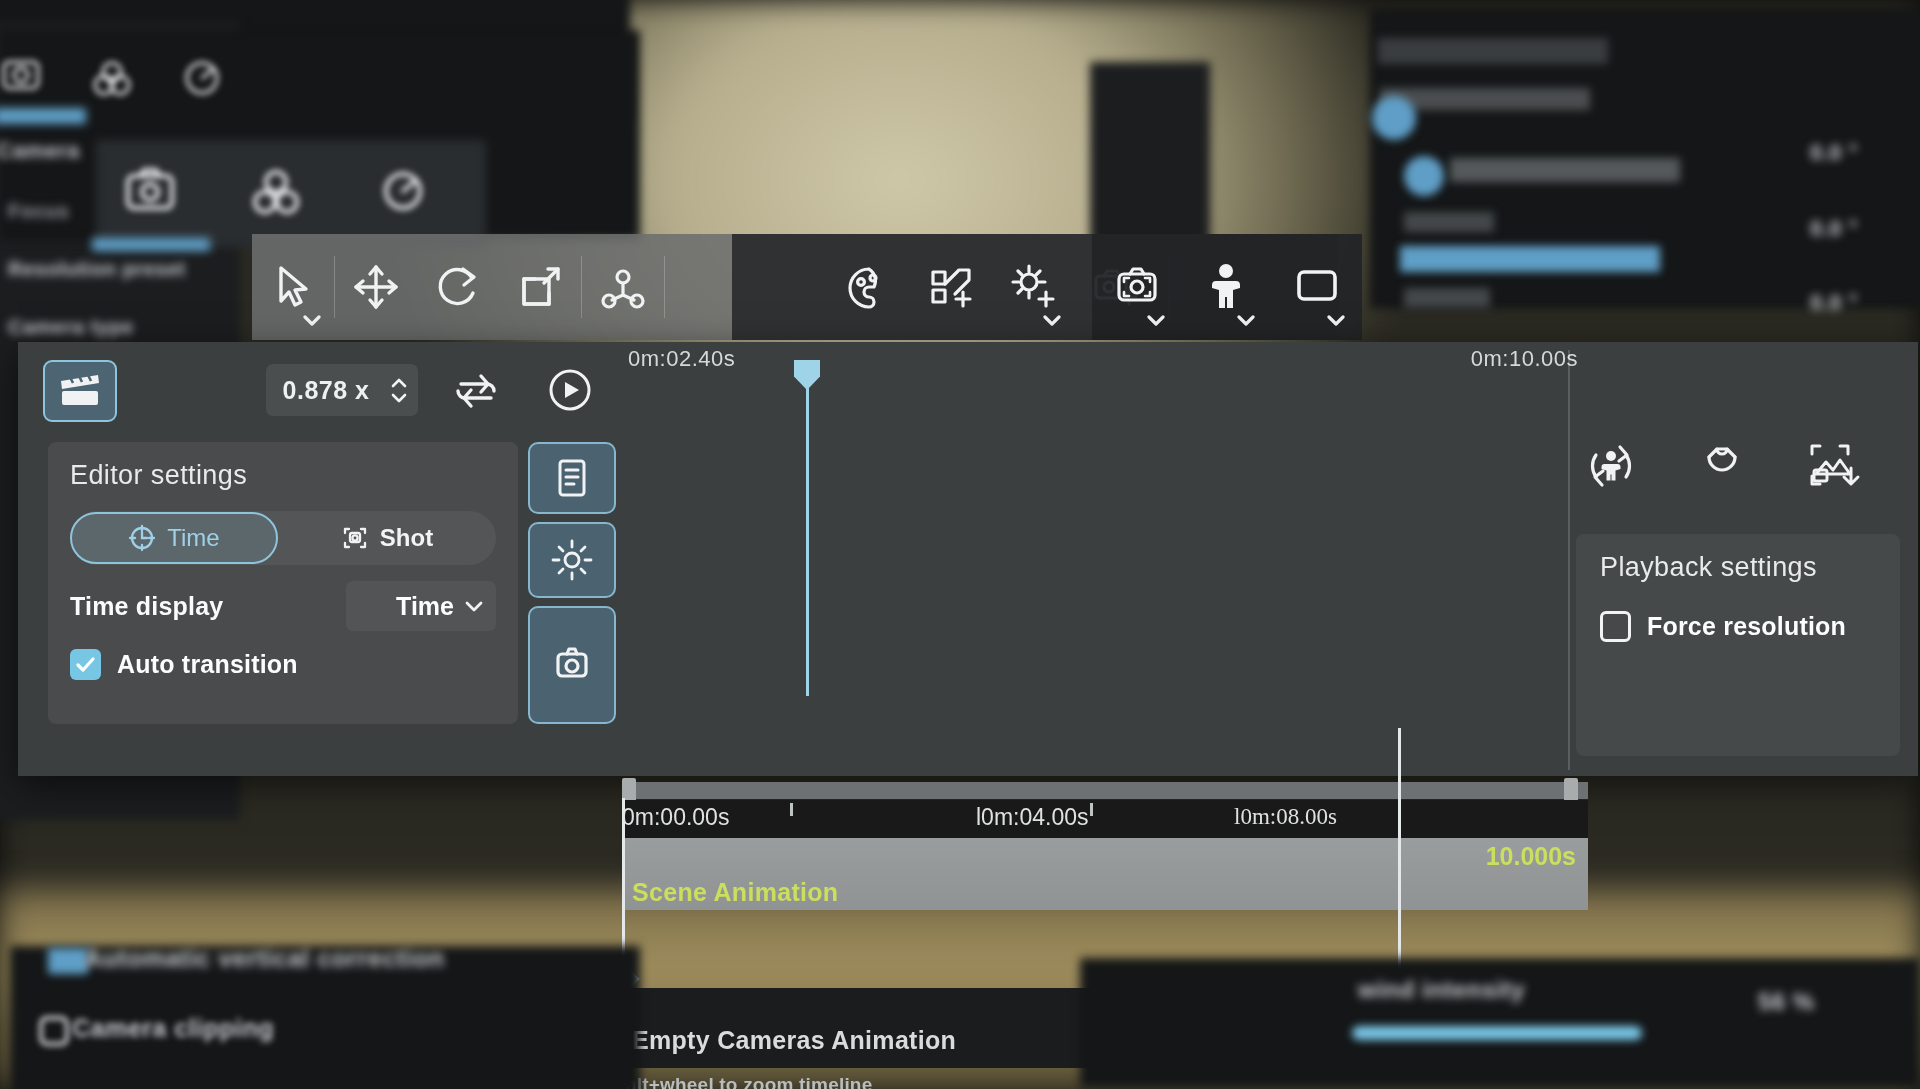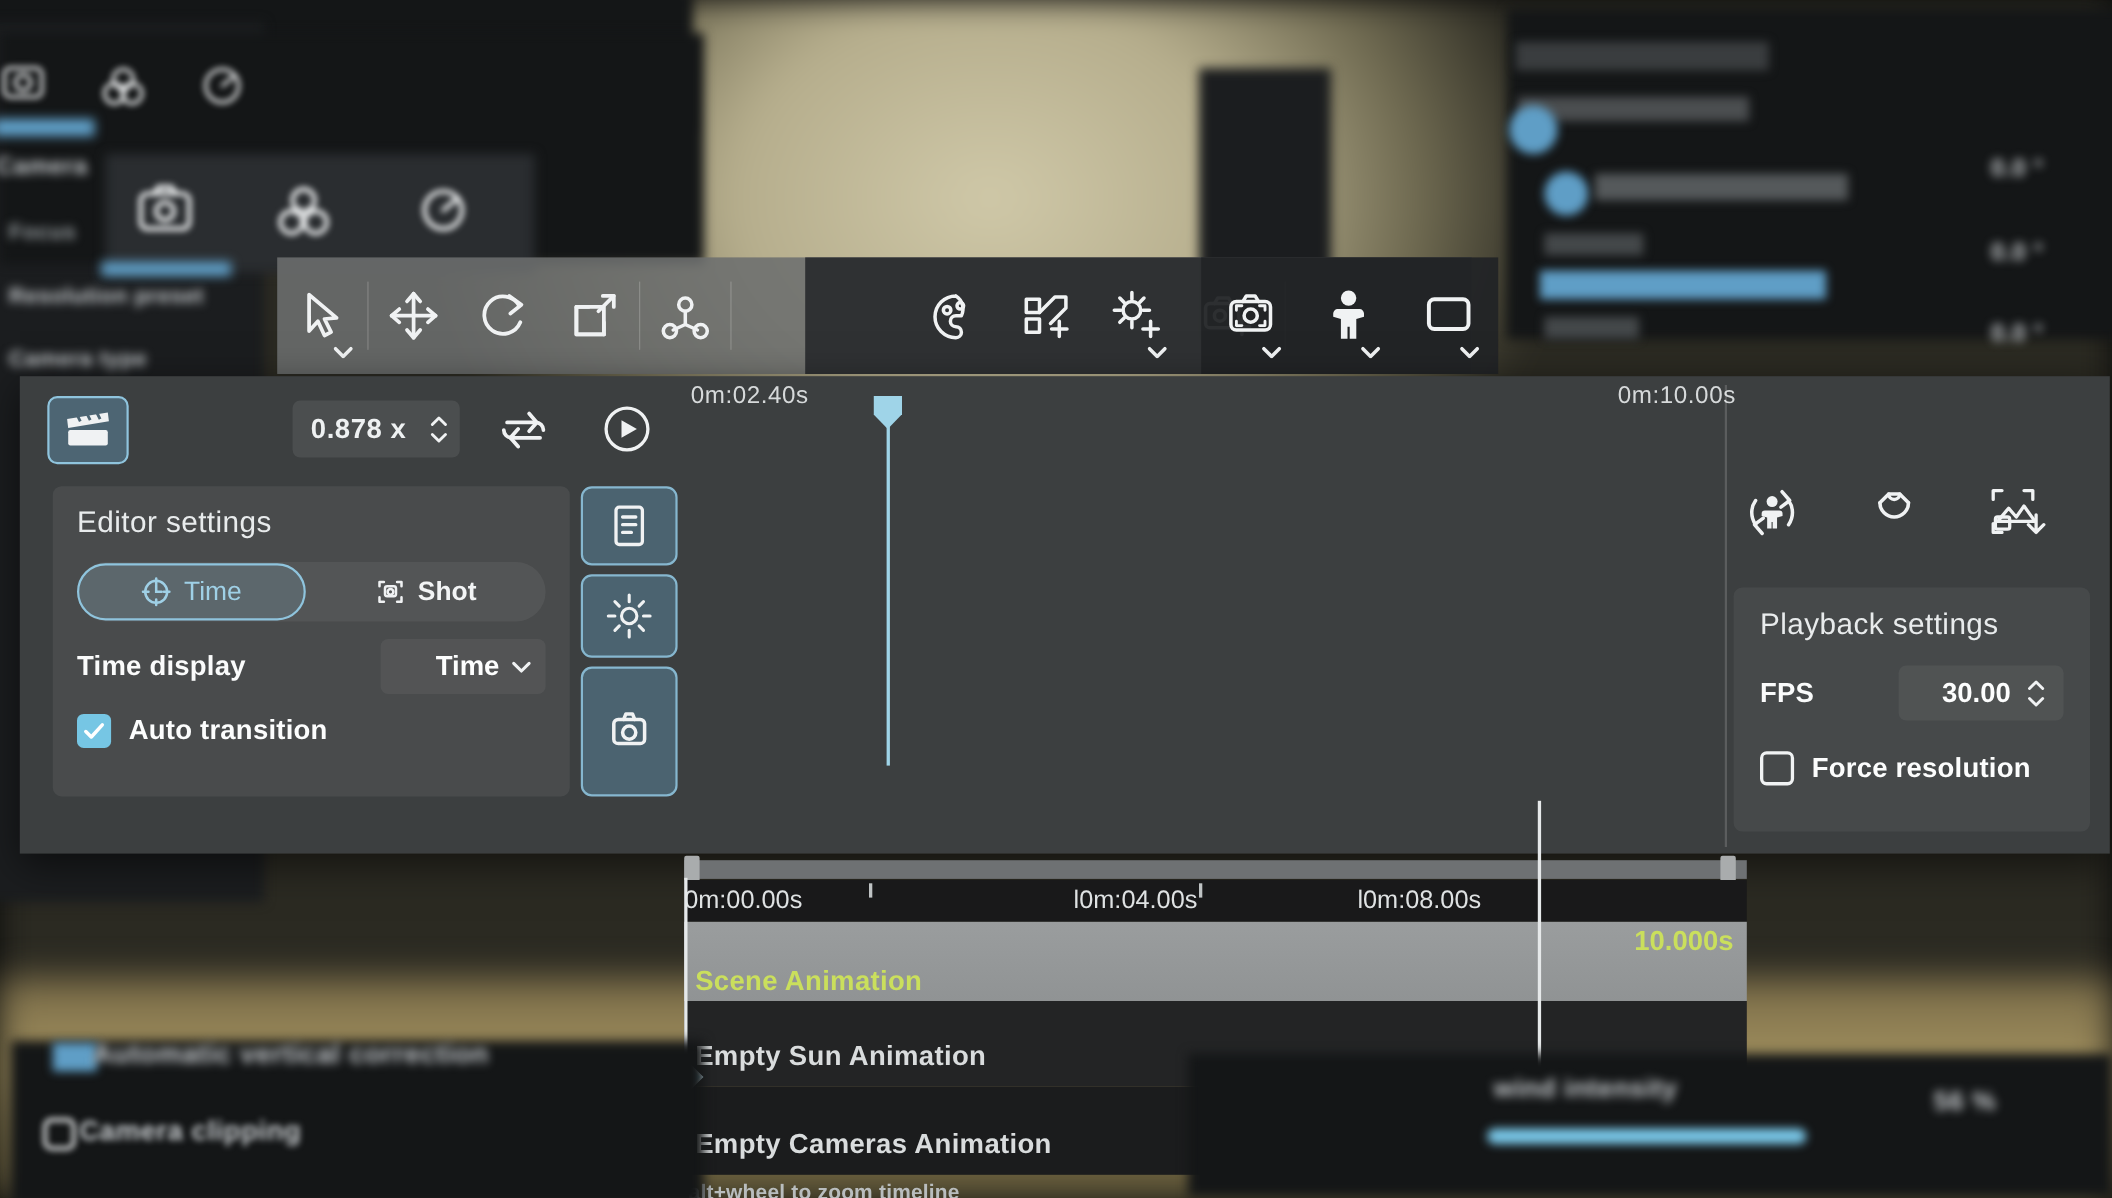--- a/index.html
+++ b/index.html
@@ -599,33 +599,30 @@
 
       <div class="tl-scrollbar"></div>
       <div class="tl-handle-l"></div>
       <div class="tl-handle-r"></div>
 
       <div class="tl-ruler">
         <span class="ruler-lbl" style="left:0;">0m:00.00s</span>
         <span class="ruler-tick" style="left:168px;"></span>
         <span class="ruler-lbl" style="left:306px;margin-left:48px;">l0m:04.00s</span>
         <span class="ruler-tick" style="left:468px;"></span>
-        <span class="ruler-lbl" style="left:612px;">l0m:08.00s</span>
+        <span class="ruler-lbl" style="left:612px;font-family:Liberation Serif, serif;">l0m:08.00s</span>
       </div>
 
       <div class="tl-body">
 
         <div class="tl-lane lane-hi" style="top:0px;height:72px;">
           <span class="lane-name name-green" style="top:40px;">Scene Animation</span>
           <span class="dur-green" style="top:4px;">10.000s</span>
         </div>
 
-        <div class="tl-lane lane-lo" style="top:72px;height:78px;">
-          <span class="lane-name name-grey" style="top:36px;">Empty Sun Animation</span>
-        </div>
 
         <div class="tl-lane lane-lo2" style="top:150px;height:80px;">
           <span class="lane-name name-grey" style="top:38px;">Empty Cameras Animation</span>
         </div>
 
         <div class="tl-leftline" style="left:0px;top:-40px;height:262px;"></div>
         <div class="tl-rightline" style="left:776px;top:-110px;height:330px;"></div>
 
         <div class="keyframe" style="left:-14px;top:128px;"></div>
 
@@ -671,34 +668,20 @@
         <rect x="10" y="32" width="13" height="11" rx="2"></rect>
         <path d="M47 30 v16 M40 39 l7 7 l7 -7"></path>
       </g>
         </svg>
     </div>
   </div>
 
   <div id="playback">
     <div class="card-title">Playback settings</div>
 
-    <div class="field-row">
-      <span class="field-label">FPS</span>
-      <span class="field-ctl">
-        <span class="field-val">30.00</span>
-        <span class="spin" style="margin-right:0">
-          <svg width="18" height="10" viewBox="0 0 18 10">
-              <path class="ico" style="stroke-width:2.6" d="M3 8 L9 2 L15 8"></path>
-            </svg>
-          <svg width="18" height="10" viewBox="0 0 18 10">
-              <path class="ico" style="stroke-width:2.6" d="M3 2 L9 8 L15 2"></path>
-            </svg>
-        </span>
-      </span>
-    </div>
 
     <div class="chk-row" style="margin-top:28px">
       <span class="chk-off"></span>
       <span class="chk-label">Force resolution</span>
     </div>
   </div>
 
   <div class="blurpanel bp-dark2" style="left:10px;top:946px;width:630px;height:150px;"></div>
   <div class="blurpanel accent-bar blur-strong" style="left:48px;top:948px;width:40px;height:26px;"></div>
   <div class="blurpanel blur-txt blur-strong" style="left:84px;top:944px;font-size:25px;">Automatic vertical correction</div>

